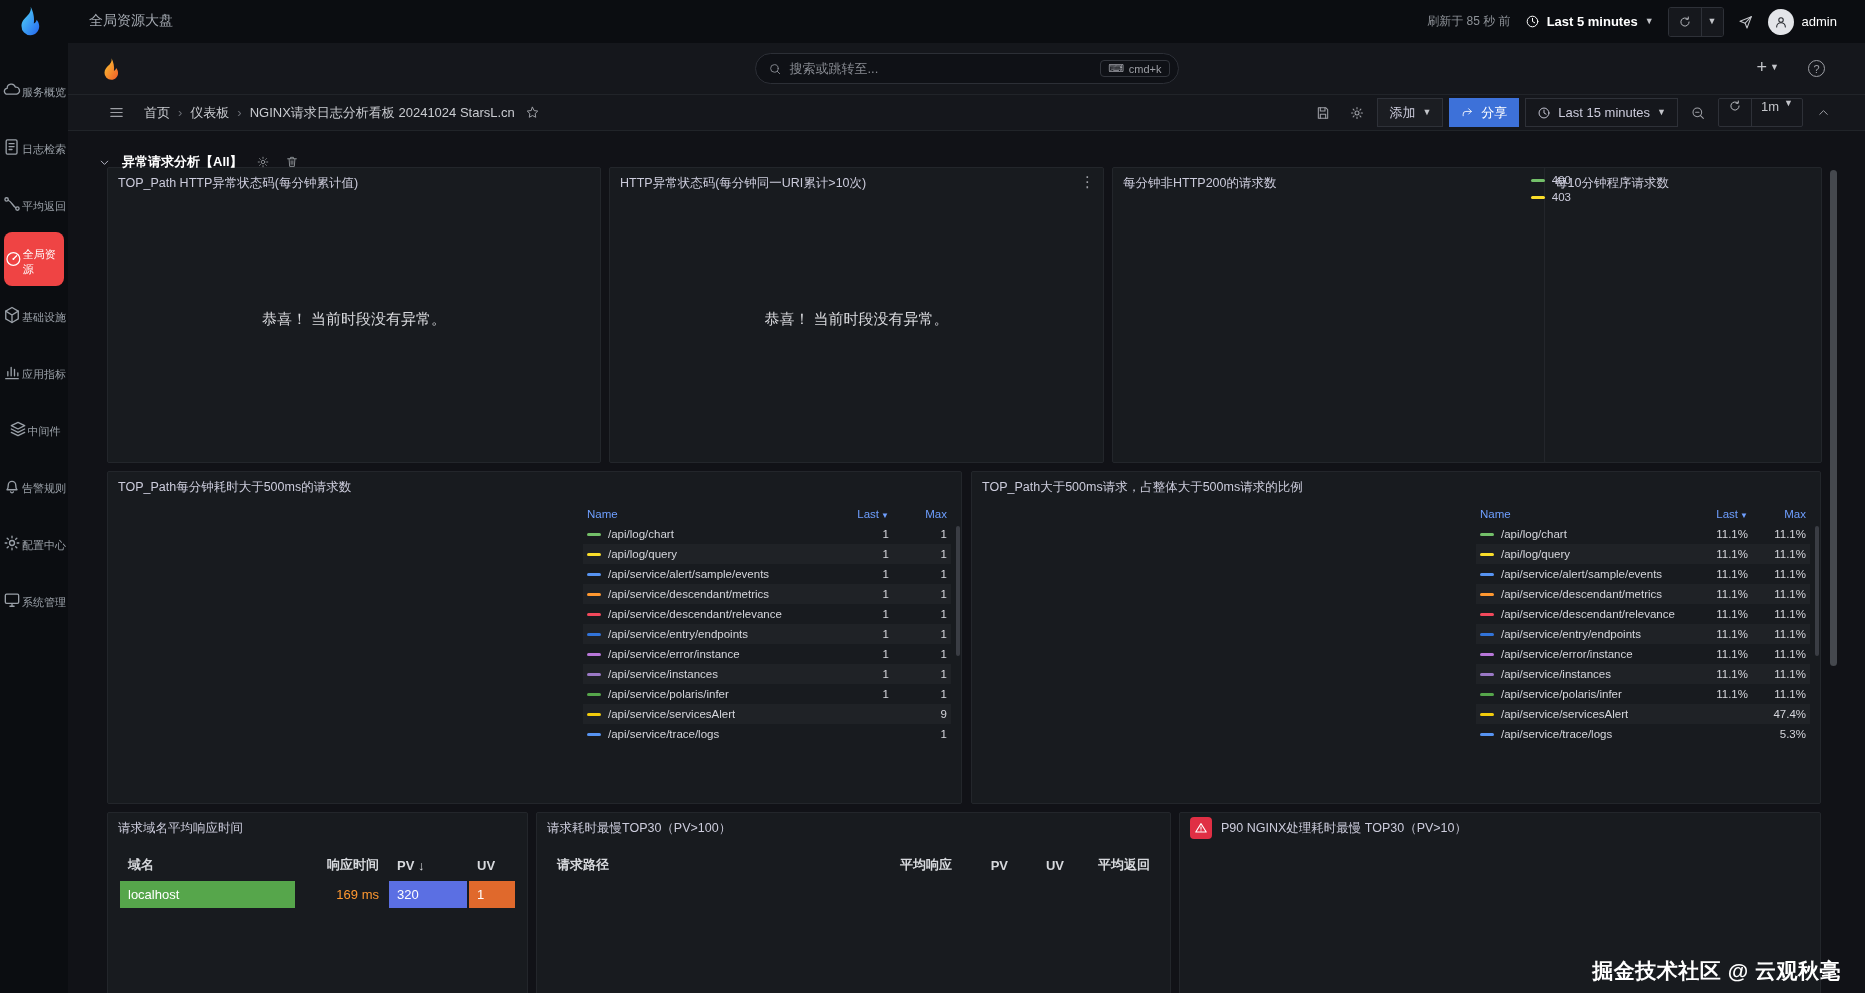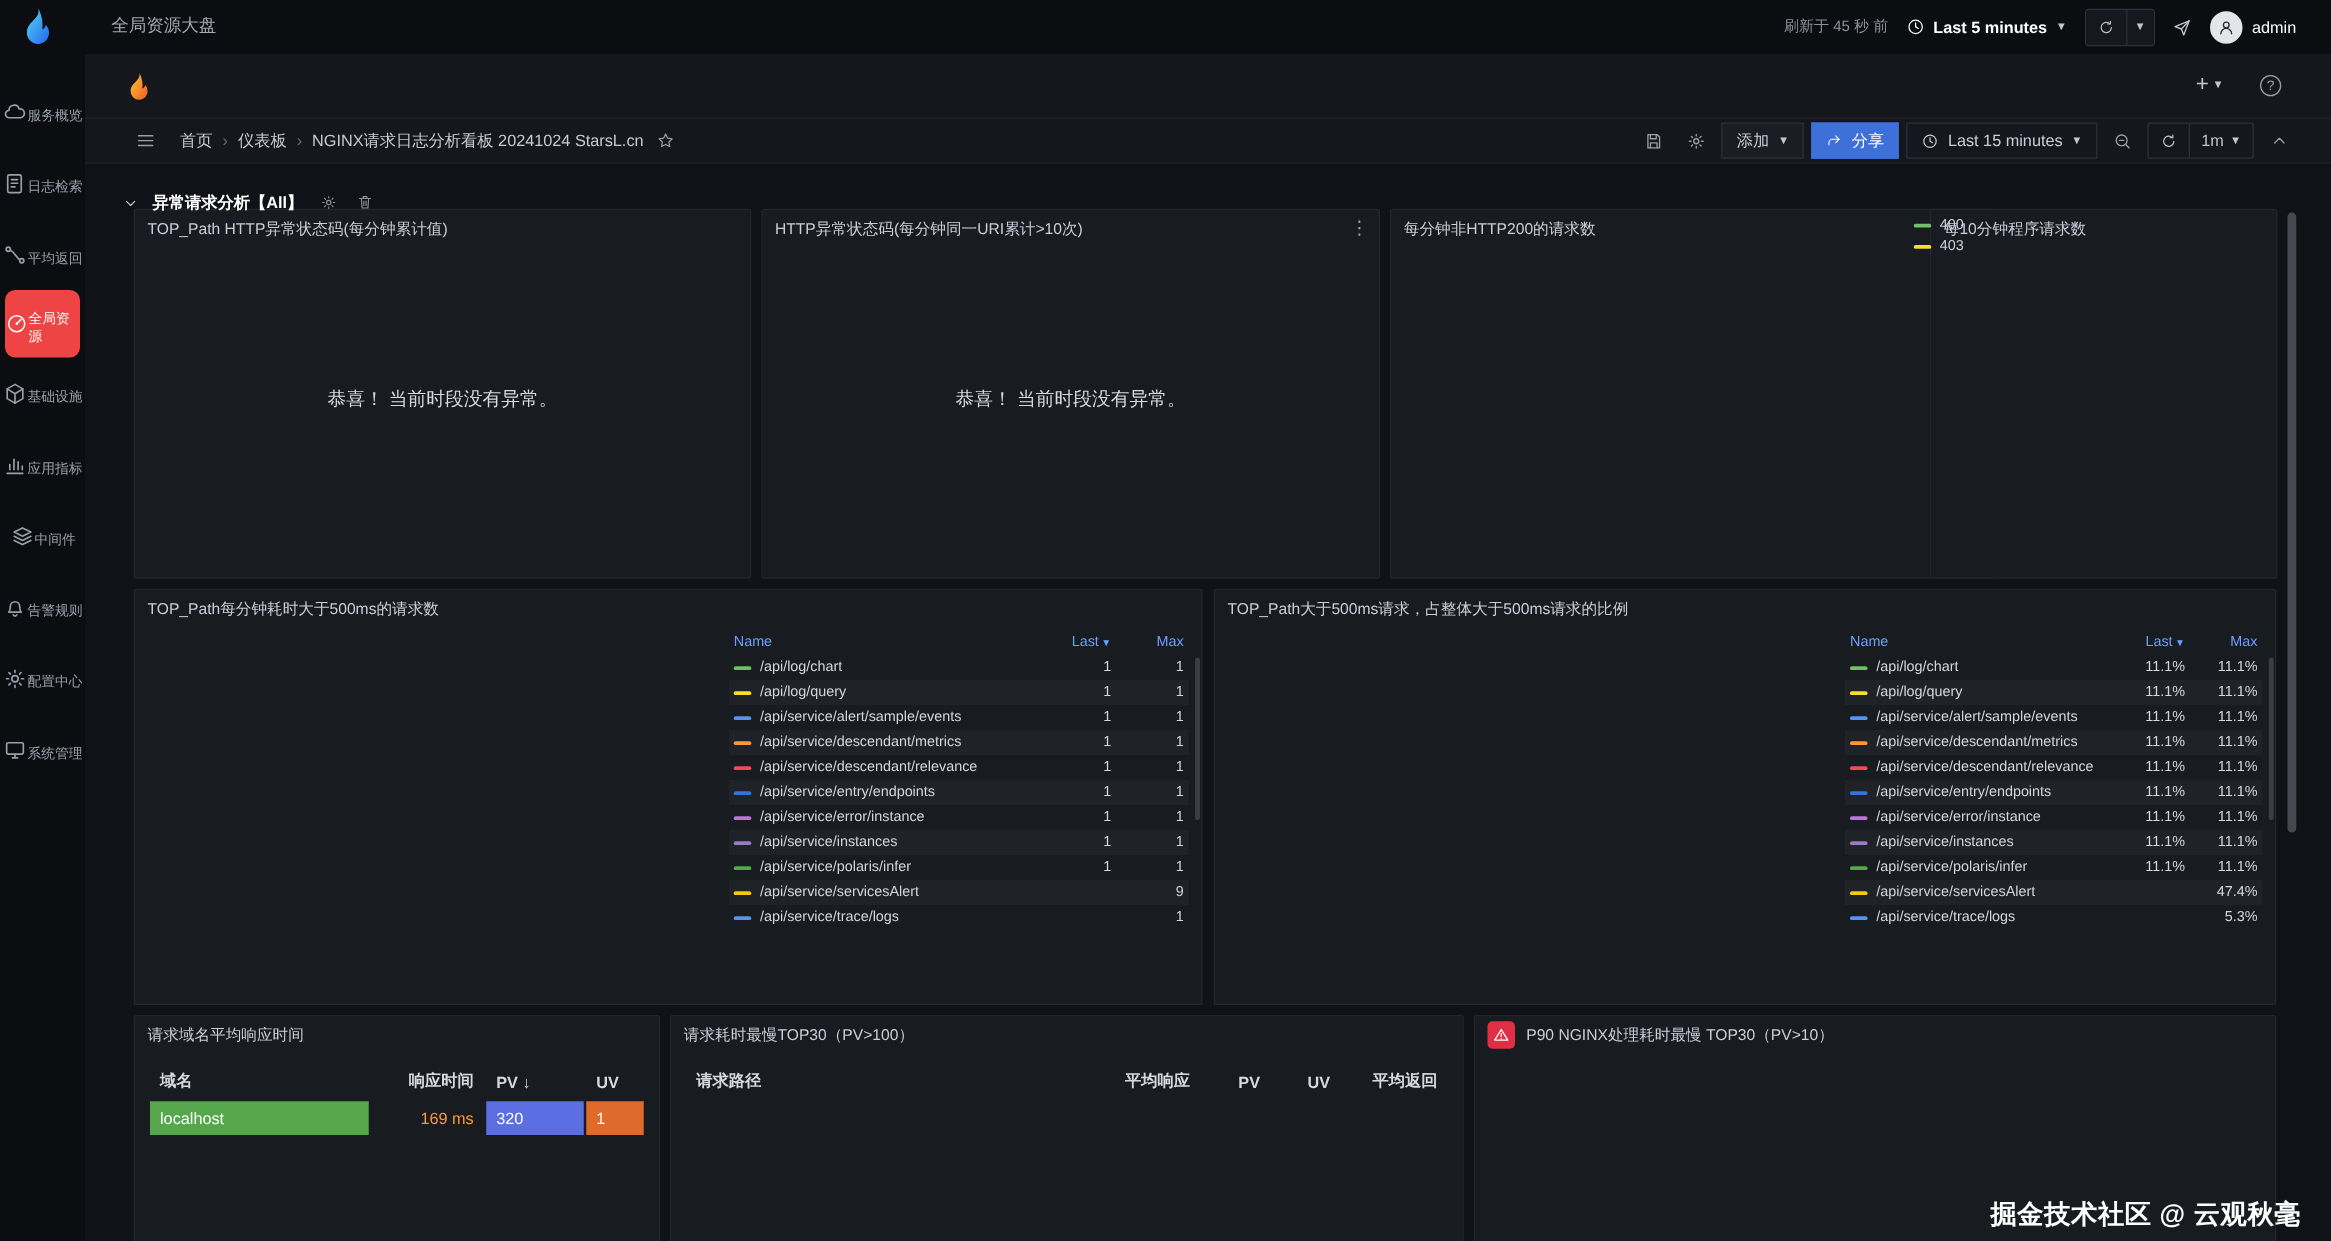--- a/index.html
+++ b/index.html
@@ -43,21 +43,21 @@
   .gf-toolbar{height:36px;background:#15171c;border-bottom:1px solid #212429;display:flex;align-items:center;padding:0 28px 0 40px;flex:0 0 auto}
   .crumbs{display:flex;align-items:center;font-size:13px;margin-left:14px}
   .crumb{color:#c9cbd0;cursor:pointer;white-space:nowrap}
   .sep{color:#6a6d74;margin:0 8px}
   .star{margin-left:10px;color:#9d9fa5;cursor:pointer}
   .tools{margin-left:auto;display:flex;align-items:center;gap:6px}
   .icobtn{width:28px;height:28px;display:flex;align-items:center;justify-content:center;color:#9d9fa5;cursor:pointer;background:none;border:none}
   .btn{display:inline-flex;align-items:center;gap:7px;height:29px;padding:0 11px;border-radius:0;font-size:13px;color:#ccccdc;background:#1b1d22;border:1px solid #2e3138;cursor:pointer;white-space:nowrap}
   .btn-blue{background:#3d71d9;border-color:#3d71d9;color:#fff}
   .rgroup{display:flex;align-items:center;border:1px solid #2e3138;border-radius:2px;height:29px;overflow:hidden}
-  .rgroup .rg-seg{display:flex;align-items:center;gap:5px;padding:0 9px;height:100%;color:#c3c5ca;font-size:13px;cursor:pointer;background:none;border:none}
+  .rgroup .rg-seg{display:flex;align-items:flex-start;gap:5px;padding:0 9px;height:100%;color:#c3c5ca;font-size:13px;cursor:pointer;background:none;border:none}
   .rgroup .rg-seg + .rg-seg{border-left:1px solid #2e3138}
 
   
   .dashboard{position:relative;flex:1;background:#111217;overflow:hidden}
   .row-head{position:absolute;left:30px;top:22px;display:flex;align-items:center;gap:11px;z-index:2}
   .row-title{font-size:13px;font-weight:700;color:#fff}
   .row-head .icobtn{width:18px;height:18px;color:#8e9297}
 
   .panel{position:absolute;background:#181b1f;border:1px solid #23262b;border-radius:2px;display:flex;flex-direction:column;overflow:hidden}
   .panel-h{height:30px;display:flex;align-items:center;padding:0 10px;font-size:12.5px;color:#ccccdc;flex:0 0 auto;position:relative;cursor:pointer}
@@ -114,21 +114,21 @@
     <defs>
         <linearGradient id="blg" x1="0" y1="0" x2="1" y2="1">
       <stop offset="0" stop-color="#53d8f8"></stop>
           <stop offset="1" stop-color="#2565ee"></stop>
         </linearGradient>
       </defs>
     <path fill="url(#blg)" d="M12.5 2c.6 3.2-1.1 5-2.9 6.8C7.8 10.6 6 12.5 6 15.5A6.3 6.3 0 0 0 12.3 22c3.5 0 6.2-2.8 6.2-6.3 0-1.8-.7-3.4-1.8-4.6-.2 1.3-.9 2.2-2 2.6.6-3.6-.4-8.3-2.2-11.7Z"></path>
   </svg>
   <div class="topbar-title">全局资源大盘</div>
   <div class="tb-right">
-    <span class="tb-refreshed">刷新于 45 秒 前</span>
+    <span class="tb-refreshed">刷新于 85 秒 前</span>
     <div class="tb-time">
       <svg class="ico" width="15" height="15" viewBox="0 0 24 24">
           <circle cx="12" cy="12" r="8.5"></circle>
           <path d="M12 7v5l3.5 2"></path>
         </svg>
       <span>Last 5 minutes</span>
       <span class="caret">▼</span>
     </div>
     <div class="split">
       <button class="seg-main">
@@ -240,20 +240,31 @@
   <div class="gf-header">
     <svg class="gf-logo" viewBox="0 0 24 24">
       <defs>
           <linearGradient id="olg" x1="0" y1="0" x2="1" y2="1">
         <stop offset="0" stop-color="#fbca33"></stop>
             <stop offset="1" stop-color="#f05a28"></stop>
           </linearGradient>
         </defs>
       <path fill="url(#olg)" d="M12.5 2c.6 3.2-1.1 5-2.9 6.8C7.8 10.6 6 12.5 6 15.5A6.3 6.3 0 0 0 12.3 22c3.5 0 6.2-2.8 6.2-6.3 0-1.8-.7-3.4-1.8-4.6-.2 1.3-.9 2.2-2 2.6.6-3.6-.4-8.3-2.2-11.7Z"></path>
     </svg>
+    <div class="gf-search">
+      <svg class="ico" width="14" height="14" viewBox="0 0 24 24">
+          <circle cx="11" cy="11" r="6.5"></circle>
+          <path d="M15.8 15.8L20 20"></path>
+        </svg>
+      <span>搜索或跳转至...</span>
+      <span class="kbd">
+        <span>⌨</span>
+        <span>cmd+k</span>
+      </span>
+    </div>
     <div class="gf-plus">+<span class="caret">▼</span></div>
     <div class="gf-help">
         <span class="qmark">?</span>
       </div>
   </div>
 
   <div class="gf-toolbar">
     <span class="icobtn" style="margin-left:-6px">
       <svg class="ico" width="17" height="17" viewBox="0 0 24 24">
           <path d="M4 6.5h16M4 12h16M4 17.5h16"></path>

